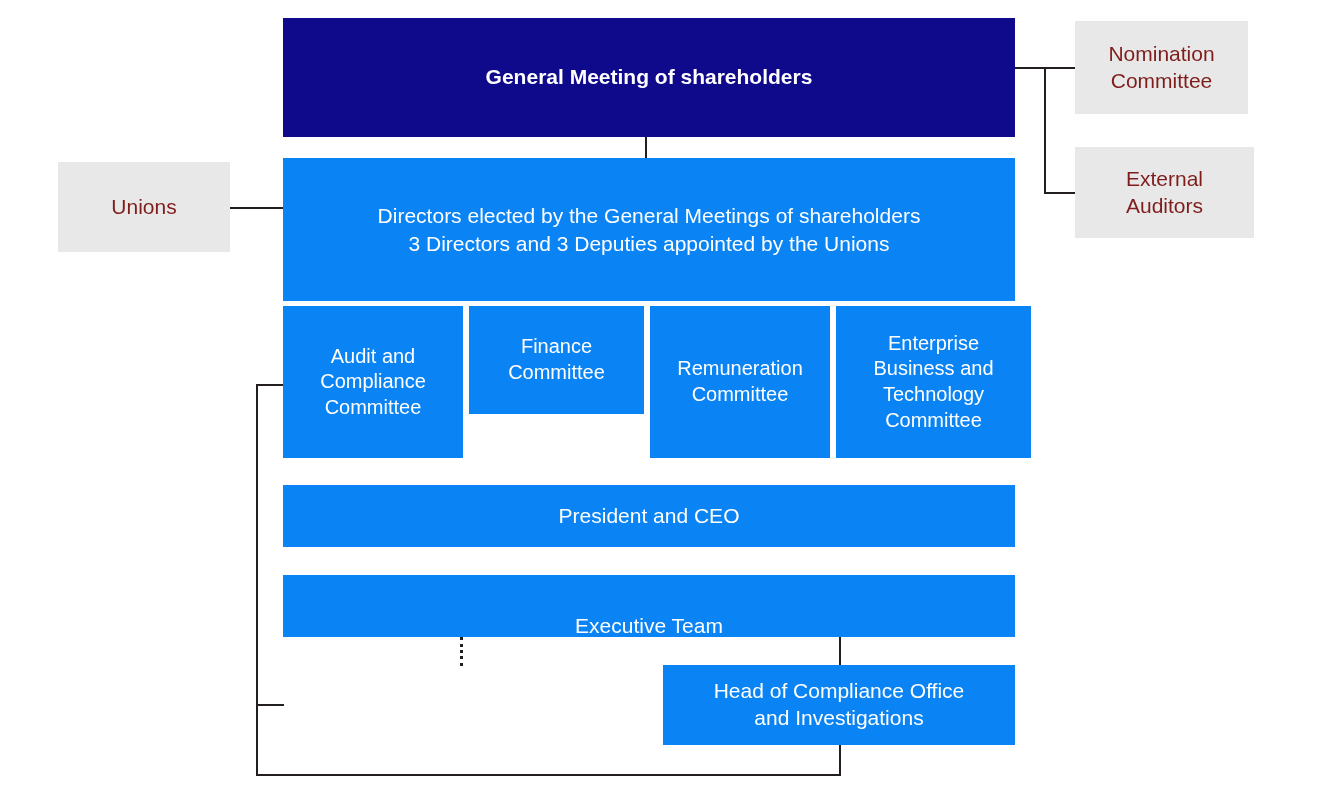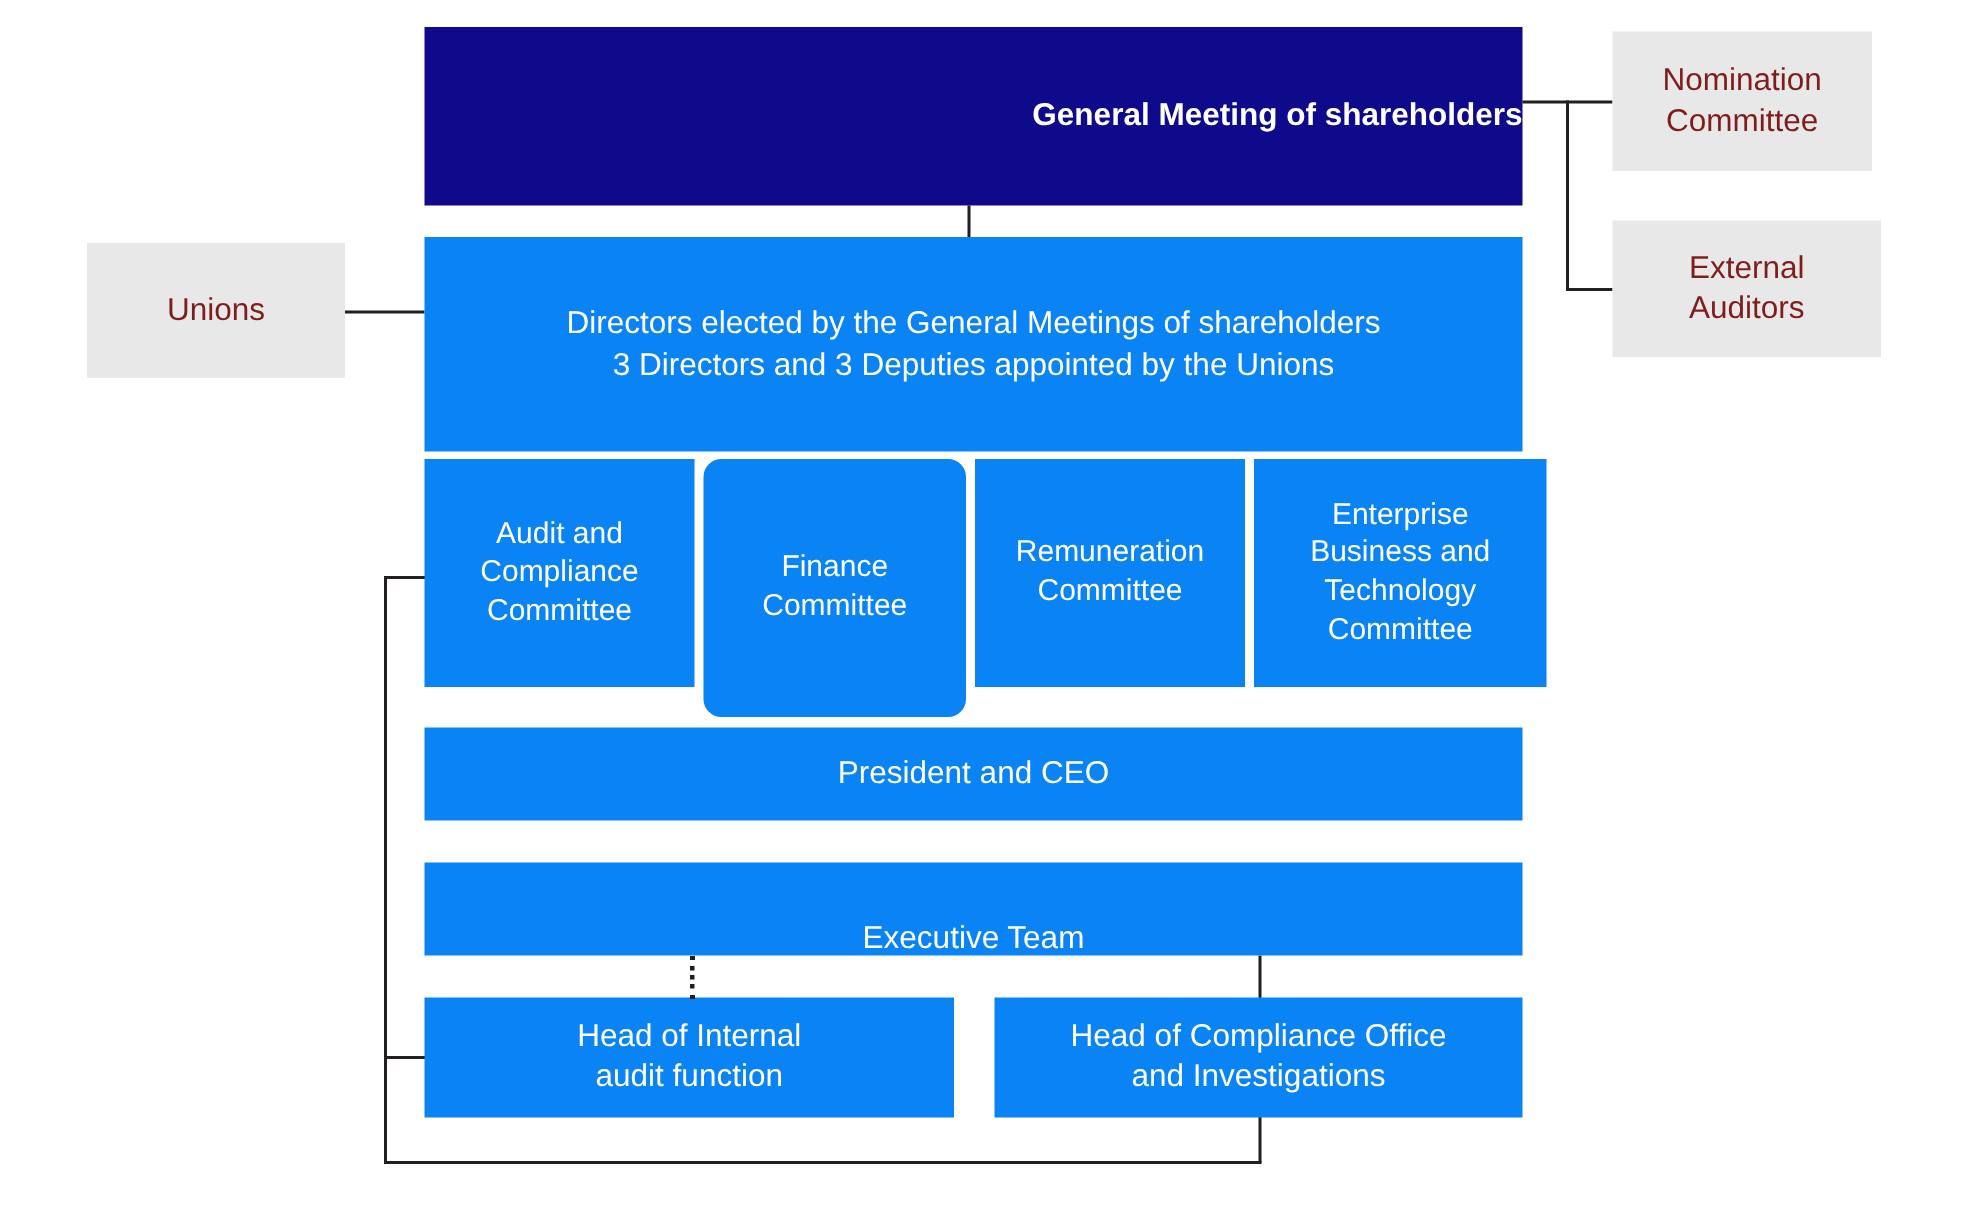--- a/index.html
+++ b/index.html
@@ -61,25 +61,25 @@
   .conn-h { height: 2px; }
   .conn-v { width: 2px; }
   .conn-dotted {
     position: absolute;
     width: 0;
     border-left: 3px dotted #231f20;
     z-index: 4;
   }
 
   
-  #n-general-meeting { left: 283px; top: 18px;  width: 732px; height: 119px; align-items: flex-end; }
+  #n-general-meeting { left: 283px; top: 18px;  width: 732px; height: 119px; }
   #n-board           { left: 283px; top: 158px; width: 732px; height: 143px; }
 
   #n-comm-0 { left: 283px; top: 306px; width: 180px; height: 152px; }
-  #n-comm-1 { left: 469px; top: 306px; width: 175px; height: 172px; border-radius: 12px; }
+  #n-comm-1 { left: 469px; top: 306px; width: 175px; height: 108px; }
   #n-comm-2 { left: 650px; top: 306px; width: 180px; height: 152px; }
   #n-comm-3 { left: 836px; top: 306px; width: 195px; height: 152px; }
 
   #n-ceo       { left: 283px; top: 485px; width: 732px; height: 62px; }
   #n-exec-team { left: 283px; top: 575px; width: 732px; height: 62px; }
 
   #n-head-audit      { left: 283px; top: 665px; width: 353px; height: 80px; }
   #n-head-compliance { left: 663px; top: 665px; width: 352px; height: 80px; }
 
   #n-nomination { left: 1075px; top: 21px;  width: 173px; height: 93px; }
@@ -165,24 +165,20 @@
   </div>
 
   <div class="node node-blue" id="n-ceo">
     <div class="title-line">President and CEO</div>
   </div>
 
   <div class="node node-blue" id="n-exec-team">
     <div class="title-line">Executive Team</div>
   </div>
 
-  <div class="node node-blue" id="n-head-audit">
-    <div class="plain-line">Head of Internal</div>
-    <div class="plain-line">audit function</div>
-  </div>
 
   <div class="node node-blue" id="n-head-compliance">
     <div class="plain-line">Head of Compliance Office</div>
     <div class="plain-line">and Investigations</div>
   </div>
 
   <div class="node node-gray" id="n-nomination">
     <div class="plain-line">Nomination</div>
     <div class="plain-line">Committee</div>
   </div>

